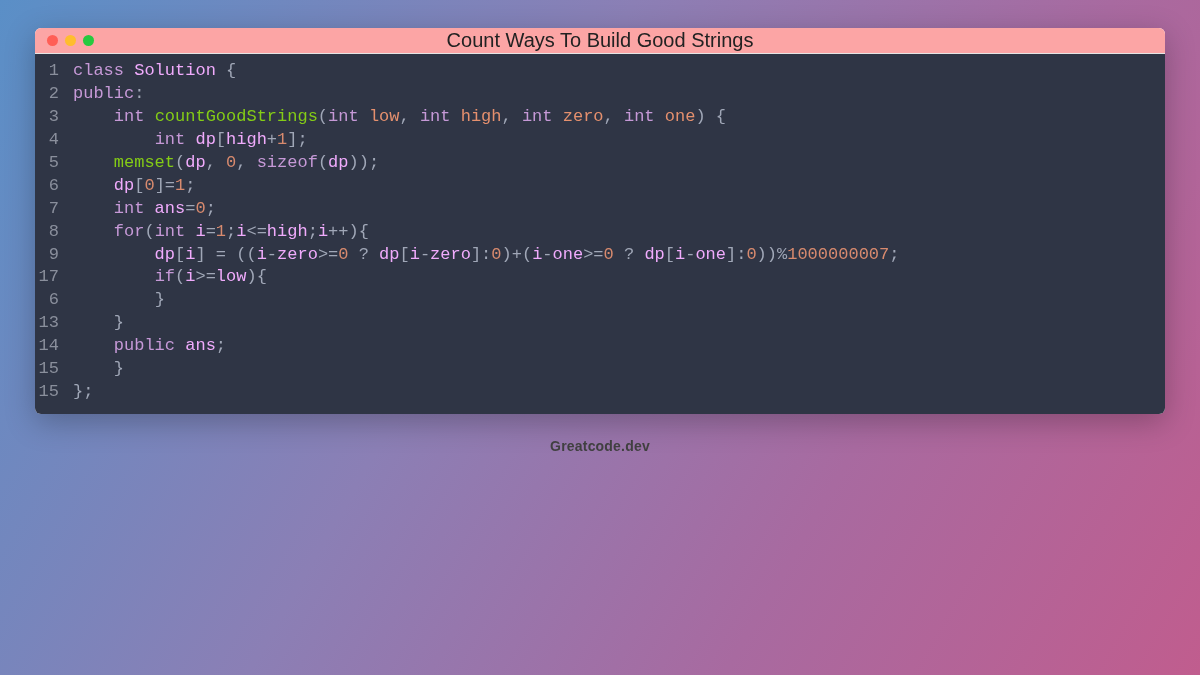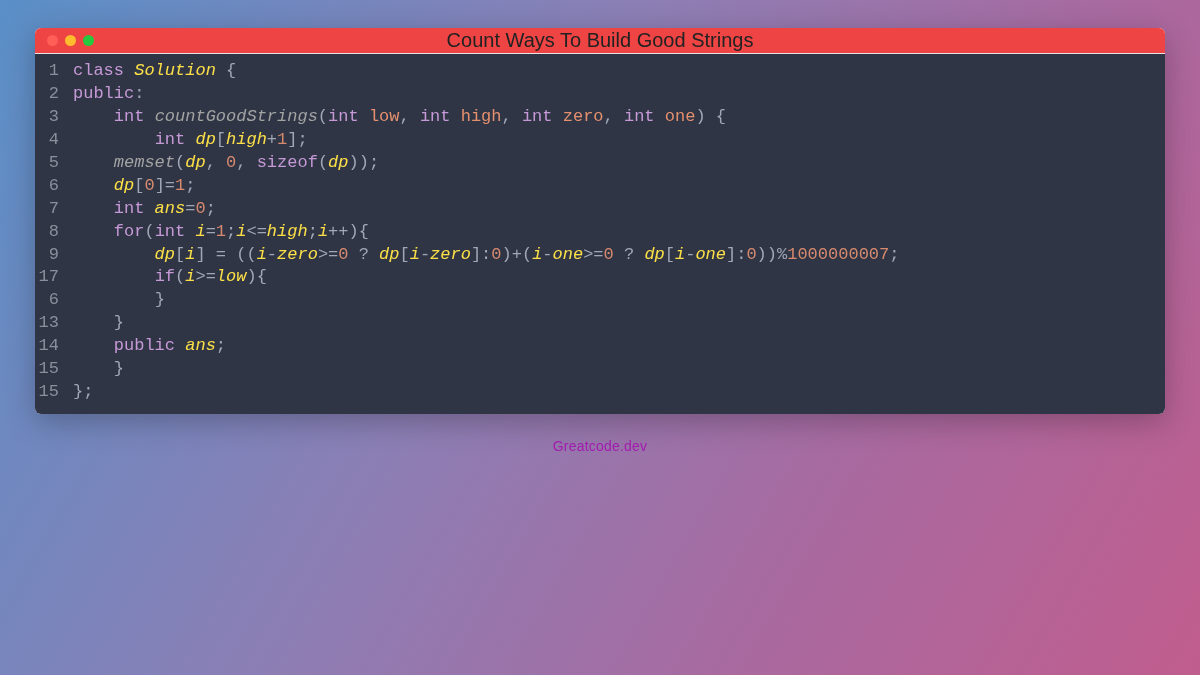--- a/index.html
+++ b/index.html
@@ -14,21 +14,21 @@
   .window {
     margin-top: 28px;
     width: 1130px;
     background: #fff;
     border-radius: 6px;
     overflow: hidden;
     box-shadow: 0 8px 30px rgba(0,0,0,0.25);
   }
   .titlebar {
     height: 26px;
-    background: #ef4444;
+    background: #fca5a5;
     display: flex;
     align-items: center;
     position: relative;
     border-bottom: 1px solid #e5e5e5;
   }
   .traffic-lights {
     display: flex;
     gap: 7px;
     padding-left: 12px;
   }
@@ -64,30 +64,30 @@
   .lineno {
     width: 38px;
     text-align: right;
     color: #8a8f9c;
     flex-shrink: 0;
     padding-right: 14px;
     user-select: none;
   }
   .code { flex: 1; }
   .kw   { color: #c699d7; }  
-  .fn   { color: #a3a3a3; font-style: italic; }  
-  .id   { color: #fde047; font-style: italic; }  
+  .fn   { color: #84cc16; }  
+  .id   { color: #f0abfc; }  
   .num  { color: #d88a6e; }  
   .op   { color: #a0a7b7; }  
   .prm  { color: #e5906e; }  
   .footer {
     margin-top: 24px;
-    color: #a21caf;
+    color: #404040;
     font-size: 14px;
-    font-weight: 400;
+    font-weight: 700;
     letter-spacing: 0.2px;
   }
 </style>
 </head>
 <body>
 
 <div class="window">
   <div class="titlebar">
     <div class="traffic-lights">
       <div class="dot red"></div>

